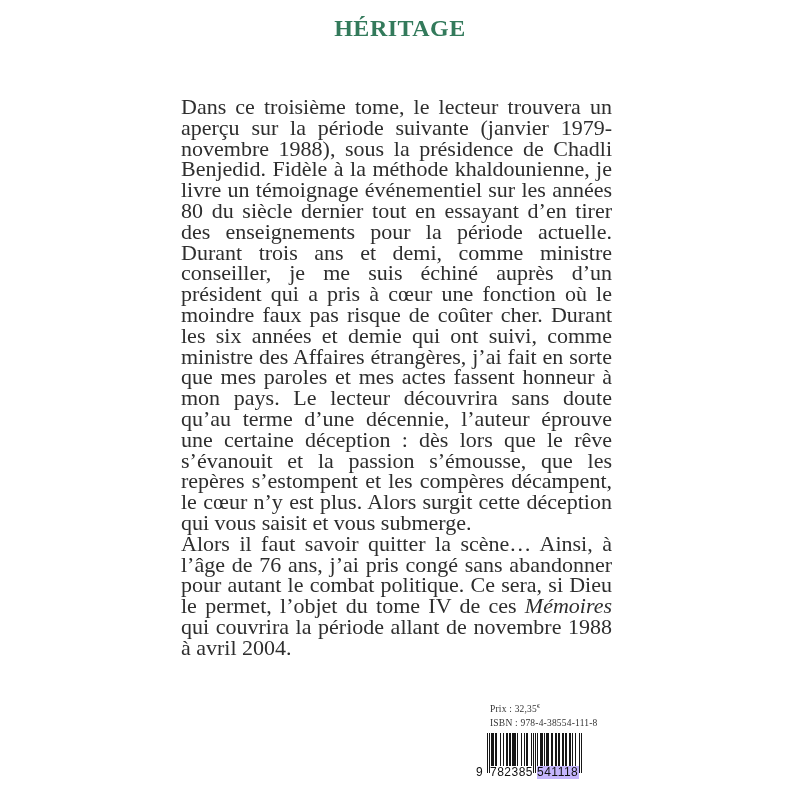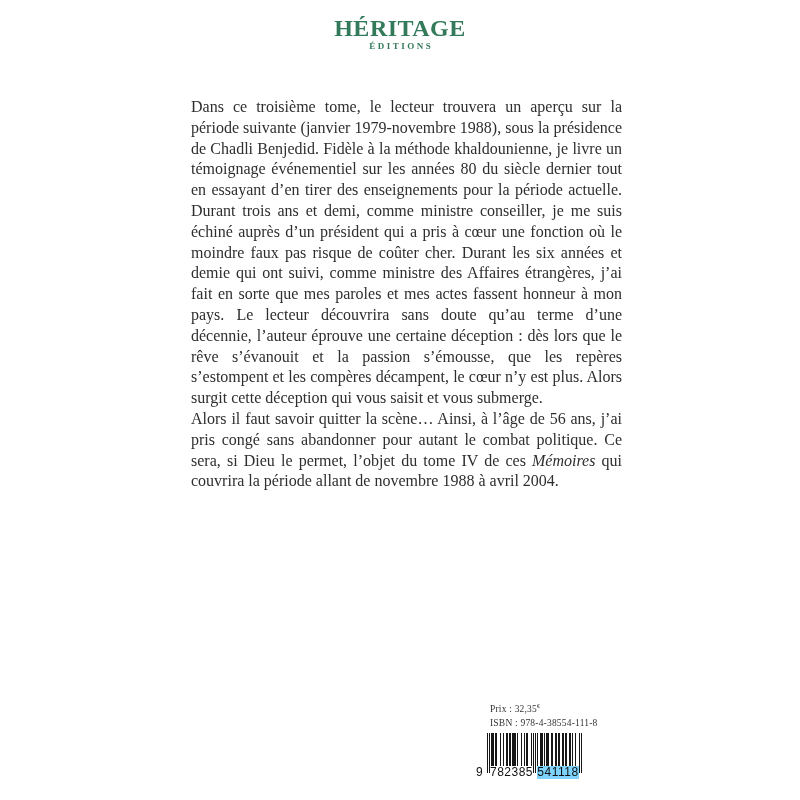--- a/index.html
+++ b/index.html
@@ -16,22 +16,22 @@
   .logo-name {
     font-size: 24px; font-weight: bold; letter-spacing: 0.5px; line-height: 20px;
   }
   .logo-sub {
     font-size: 9px; font-weight: bold; letter-spacing: 2.5px; text-indent: 2.5px;
     margin-top: 4px; line-height: 9px;
   }
 
   
   .blurb {
-    position: absolute; left: 191px; top: 97px; width: 431px;
-    font-size: 16px; line-height: 20.8px; color: #2e2e2e;
+    position: absolute; left: 181px; top: 97px; width: 431px;
+    font-size: 22px; line-height: 20.8px; color: #2e2e2e;
     text-align: justify;
   }
   .blurb p { margin: 0; }
   .blurb em { font-style: italic; }
 
   
   .pricing {
     position: absolute; left: 490px; top: 699px;
     font-size: 9.5px; color: #333; line-height: 14px;
     letter-spacing: 0.2px;
@@ -44,35 +44,34 @@
   .bar { position: absolute; top: 0; height: 33px; background: #161616; }
   .bar.guard { height: 40px; }
   .bc-digits {
     position: absolute; left: 0; top: 33px; width: 117px; height: 13px;
     font-family: "Liberation Sans", sans-serif; font-size: 12px; line-height: 13px;
     color: #111;
   }
   .bc-digits span { position: absolute; top: 0; }
   .d-prefix { left: 0; width: 10px; text-align: left; }
   .d-g1 { left: 14px; width: 42px; text-align: right; background: #fff; letter-spacing: 0.5px; }
-  .d-g2 { left: 61px; width: 42px; text-align: center; background: #7dd3fc; letter-spacing: 0.5px; }
+  .d-g2 { left: 61px; width: 42px; background: #c4b5fd; letter-spacing: 0.5px; }
 </style>
 </head>
 <body>
 
 <div class="page">
 
   <header class="logo">
     <div class="logo-name">HÉRITAGE</div>
-    <div class="logo-sub">ÉDITIONS</div>
   </header>
 
   <main class="blurb">
     <p>Dans ce troisième tome, le lecteur trouvera un aperçu sur la période suivante (janvier 1979-novembre 1988), sous la présidence de Chadli Benjedid. Fidèle à la méthode khaldounienne, je livre un témoignage événementiel sur les années 80 du siècle dernier tout en essayant d’en tirer des enseignements pour la période actuelle. Durant trois ans et demi, comme ministre conseiller, je me suis échiné auprès d’un président qui a pris à cœur une fonction où le moindre faux pas risque de coûter cher. Durant les six années et demie qui ont suivi, comme ministre des Affaires étrangères, j’ai fait en sorte que mes paroles et mes actes fassent honneur à mon pays. Le lecteur découvrira sans doute qu’au terme d’une décennie, l’auteur éprouve une certaine déception : dès lors que le rêve s’évanouit et la passion s’émousse, que les repères s’estompent et les compères décampent, le cœur n’y est plus. Alors surgit cette déception qui vous saisit et vous submerge.</p>
-    <p><span>Alors il faut savoir quitter la scène… Ainsi, à l’âge de 56 ans, j’ai pris congé sans abandonner pour autant le combat politique. Ce sera, si Dieu le permet, l’objet du tome IV de ces </span><em>Mémoires</em><span> qui couvrira la période allant de novembre 1988 à avril 2004.</span></p>
+    <p><span>Alors il faut savoir quitter la scène… Ainsi, à l’âge de 76 ans, j’ai pris congé sans abandonner pour autant le combat politique. Ce sera, si Dieu le permet, l’objet du tome IV de ces </span><em>Mémoires</em><span> qui couvrira la période allant de novembre 1988 à avril 2004.</span></p>
   </main>
 
   <div class="pricing">
     <div><span>Prix : 32,35</span><sup>€</sup></div>
     <div>ISBN : 978-4-38554-111-8</div>
   </div>
 
   <div class="barcode">
     <div class="bars">
         <div class="bar guard" style="left: 0px; width: 1px;"></div>

